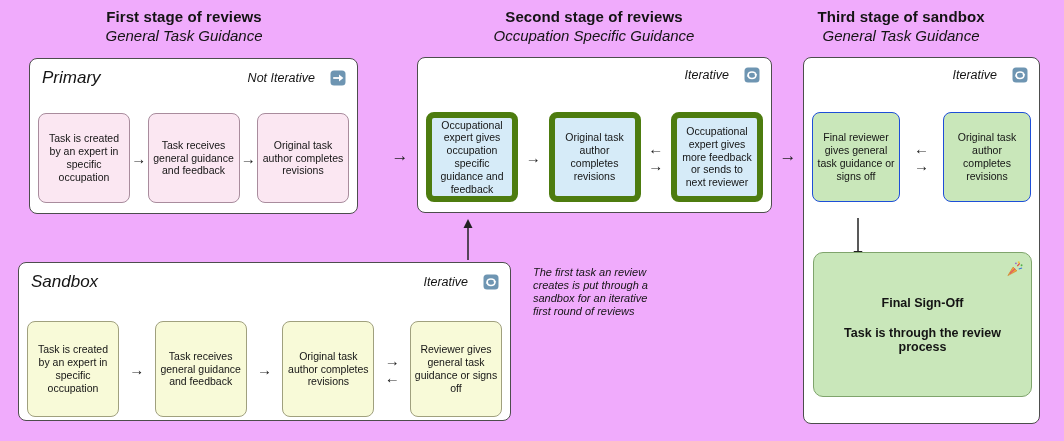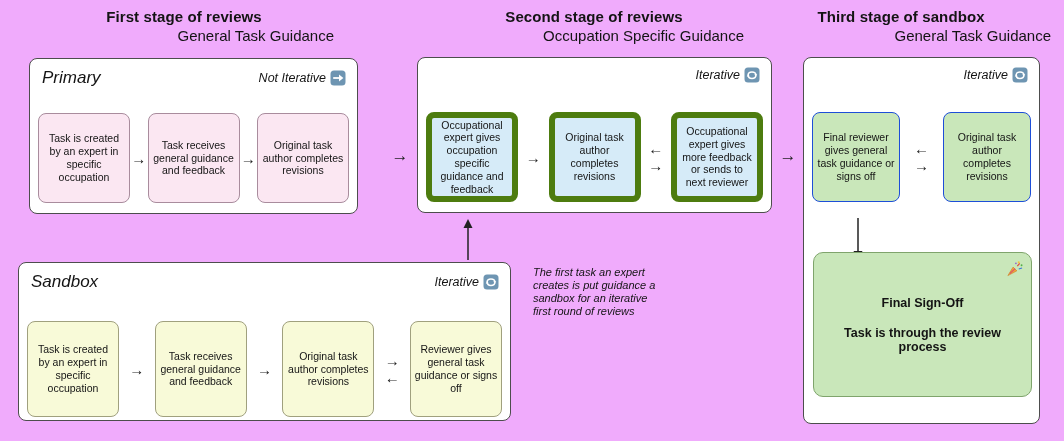--- a/index.html
+++ b/index.html
@@ -2,32 +2,32 @@
 <html><head>
 <meta charset="utf-8">
 <style>
   html,body { margin:0; padding:0; background:#ffffff; }
   .canvas {
     position:relative; width:1064px; height:441px; background:#f0abfc;
     font-family:"Liberation Sans", sans-serif; color:#141414; overflow:hidden;
   }
   .stage-header { position:absolute; top:8px; width:300px; text-align:center; }
   .stage-title { font-size:15px; font-weight:bold; letter-spacing:.1px; }
-  .stage-subtitle { font-size:15px; margin-top:2px;text-align:right; }
+  .stage-subtitle { font-size:15px; font-style:italic; margin-top:2px; }
 
   .container {
     position:absolute; box-sizing:border-box; background:#fff;
     border:1.5px solid #4d4d4d; border-radius:8px;
   }
   .container-head {
     display:flex; justify-content:space-between; align-items:center;
     padding:9px 11px 0 12px;
   }
   .container-label { font-size:17px; font-style:italic; }
-  .mode { display:flex; align-items:center; gap:4px; font-size:12.5px; font-style:italic; margin-left:auto; }
+  .mode { display:flex; align-items:center; gap:15px; font-size:12.5px; font-style:italic; margin-left:auto; }
   .badge { width:16px; height:16px; flex:0 0 auto; display:block; }
 
   .steps-row {
     position:absolute; left:0; right:0; box-sizing:border-box;
     display:flex; align-items:center; justify-content:space-between;
     padding:0 8px;
   }
   .step {
     box-sizing:border-box; border-radius:8px; padding:4px 3px;
     display:flex; align-items:center; justify-content:center; text-align:center;
@@ -196,15 +196,15 @@
       </span>
       <div class="step yellow w92">Reviewer gives general task guidance or signs off</div>
     </div>
   </div>
 
   <svg class="vert-arrow" style="left:461px; top:219px;" width="14" height="41" viewBox="0 0 14 41">
     <line x1="7" y1="41" x2="7" y2="8" stroke="#222" stroke-width="1.5"></line>
     <polygon points="2.5,9 11.5,9 7,0" fill="#222"></polygon>
   </svg>
 
-  <div class="annotation">The first task an expert creates is put guidance a sandbox for an iterative first round of reviews</div>
+  <div class="annotation">The first task an review creates is put through a sandbox for an iterative first round of reviews</div>
 
 </div>
 
 </body></html>

